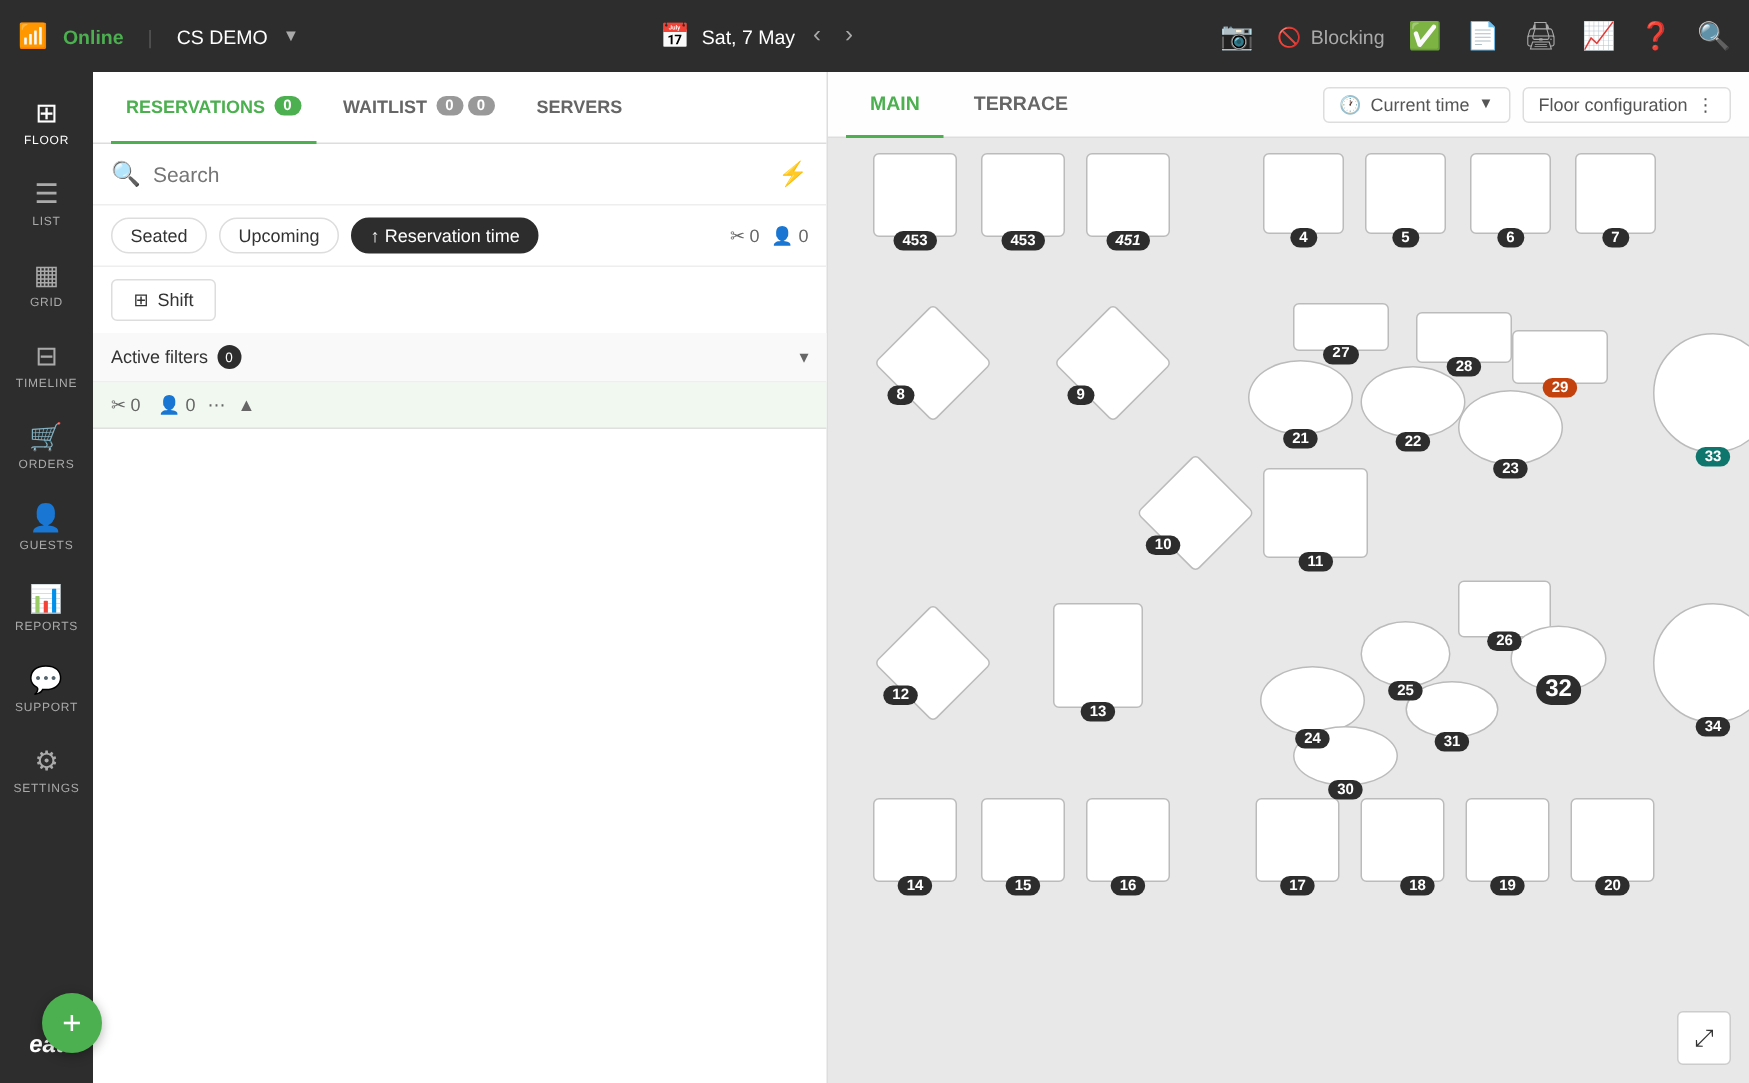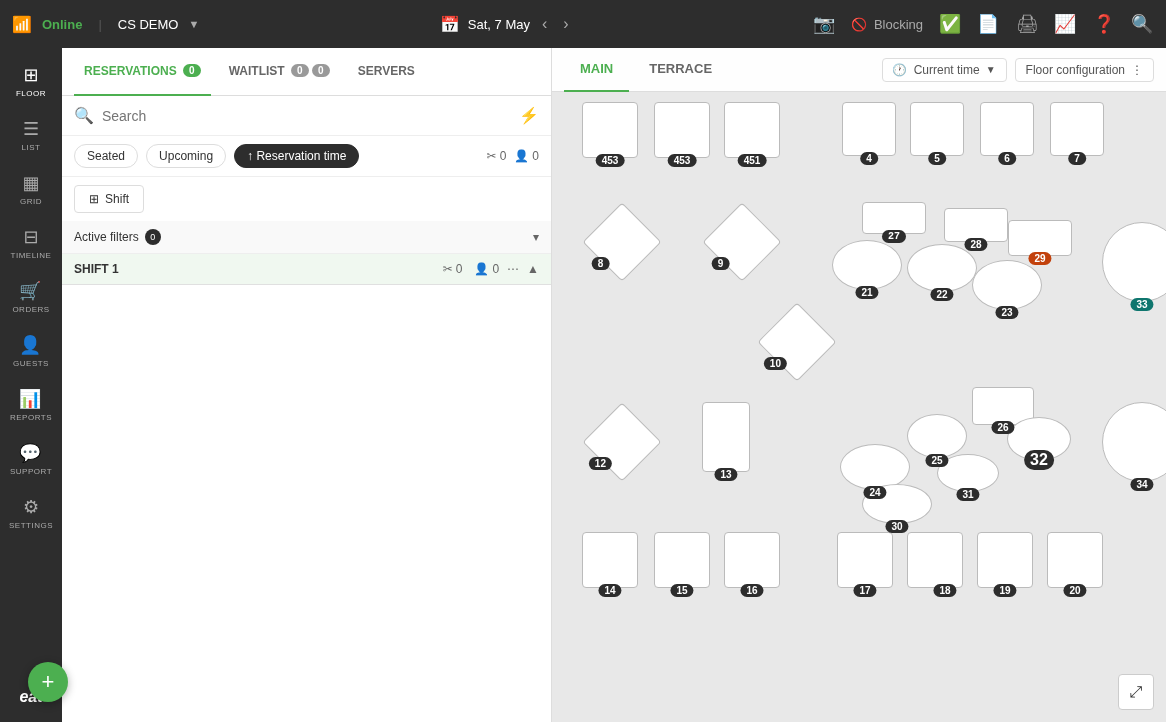--- a/index.html
+++ b/index.html
@@ -424,21 +424,20 @@
         </button>
       </div>
 
       <div class="active-filters-bar">
         <span>Active filters</span>
         <span class="badge">0</span>
         <span class="filters-expand">▾</span>
       </div>
 
       <div class="shift-row">
-        <span class="shift-name">SHIFT 1</span>
         <div class="shift-stats">
           <div class="shift-stat">
             <span>✂</span>
             <span>0</span>
           </div>
           <div class="shift-stat">
             <span>👤</span>
             <span>0</span>
           </div>
         </div>
@@ -476,21 +475,21 @@
             <div style="position: relative; background: rgb(255, 255, 255); border: 1.5px solid rgb(187, 187, 187); width: 56px; height: 56px; border-radius: 4px;">
               <div style="position: absolute; bottom: -10px; left: 50%; background: rgb(45, 45, 45); color: rgb(255, 255, 255); border-radius: 10px; font-size: 10px; padding: 1px 6px; white-space: nowrap; font-weight: 600; z-index: 5; pointer-events: none; transform: translateX(-50%);">453</div>
             </div>
           </div>
           <div style="position: absolute; left: 102px; top: 10px; width: 56px; height: 56px; display: flex; align-items: center; justify-content: center; cursor: pointer;">
             <div style="position: relative; background: rgb(255, 255, 255); border: 1.5px solid rgb(187, 187, 187); width: 56px; height: 56px; border-radius: 4px;">
               <div style="position: absolute; bottom: -10px; left: 50%; background: rgb(45, 45, 45); color: rgb(255, 255, 255); border-radius: 10px; font-size: 10px; padding: 1px 6px; white-space: nowrap; font-weight: 600; z-index: 5; pointer-events: none; transform: translateX(-50%);">453</div>
             </div>
           </div>
           <div style="position: absolute; left: 172px; top: 10px; width: 56px; height: 56px; display: flex; align-items: center; justify-content: center; cursor: pointer;">
-            <div style="position: relative; background: rgb(255, 255, 255); border: 1.5px solid rgb(187, 187, 187); width: 56px; height: 56px; border-radius: 4px;">
+            <div style="position: relative; background: rgb(255, 255, 255); border: 1.5px solid rgb(187, 187, 187); width: 56px; height: 56px; border-radius: 4px; font-style: italic;">
               <div style="position: absolute; bottom: -10px; left: 50%; background: rgb(45, 45, 45); color: rgb(255, 255, 255); border-radius: 10px; font-size: 10px; padding: 1px 6px; white-space: nowrap; font-weight: 600; z-index: 5; pointer-events: none; transform: translateX(-50%);">451</div>
             </div>
           </div>
           <div style="position: absolute; left: 290px; top: 10px; width: 54px; height: 54px; display: flex; align-items: center; justify-content: center; cursor: pointer;">
             <div style="position: relative; background: rgb(255, 255, 255); border: 1.5px solid rgb(187, 187, 187); width: 54px; height: 54px; border-radius: 4px;">
               <div style="position: absolute; bottom: -10px; left: 50%; background: rgb(45, 45, 45); color: rgb(255, 255, 255); border-radius: 10px; font-size: 10px; padding: 1px 6px; white-space: nowrap; font-weight: 600; z-index: 5; pointer-events: none; transform: translateX(-50%);">4</div>
             </div>
           </div>
           <div style="position: absolute; left: 358px; top: 10px; width: 54px; height: 54px; display: flex; align-items: center; justify-content: center; cursor: pointer;">
             <div style="position: relative; background: rgb(255, 255, 255); border: 1.5px solid rgb(187, 187, 187); width: 54px; height: 54px; border-radius: 4px;">
@@ -550,26 +549,31 @@
           <div style="position: absolute; left: 550px; top: 130px; width: 80px; height: 80px; display: flex; align-items: center; justify-content: center; cursor: pointer;">
             <div style="position: relative; background: rgb(255, 255, 255); border: 1.5px solid rgb(187, 187, 187); width: 80px; height: 80px; border-radius: 50%;">
               <div style="position: absolute; bottom: -10px; left: 50%; background: #0f766e; color: rgb(255, 255, 255); border-radius: 10px; font-size: 10px; padding: 1px 6px; white-space: nowrap; font-weight: 600; z-index: 5; pointer-events: none; transform: translateX(-50%);">33</div>
             </div>
           </div>
           <div style="position: absolute; left: 205px; top: 210px; width: 80px; height: 80px; display: flex; align-items: center; justify-content: center; cursor: pointer;">
             <div style="position: relative; background: rgb(255, 255, 255); border: 1.5px solid rgb(187, 187, 187); width: 56px; height: 56px; transform: rotate(45deg); border-radius: 4px;">
               <div style="position: absolute; bottom: -10px; left: 50%; background: rgb(45, 45, 45); color: rgb(255, 255, 255); border-radius: 10px; font-size: 10px; padding: 1px 6px; white-space: nowrap; font-weight: 600; z-index: 5; pointer-events: none; transform: translateX(-50%) rotate(-45deg);">10</div>
             </div>
           </div>
+          <div style="position: absolute; left: 290px; top: 220px; width: 70px; height: 60px; display: flex; align-items: center; justify-content: center; cursor: pointer;">
+            <div style="position: relative; background: rgb(255, 255, 255); border: 1.5px solid rgb(187, 187, 187); width: 70px; height: 60px; border-radius: 4px;">
+              <div style="position: absolute; bottom: -10px; left: 50%; background: rgb(45, 45, 45); color: rgb(255, 255, 255); border-radius: 10px; font-size: 10px; padding: 1px 6px; white-space: nowrap; font-weight: 600; z-index: 5; pointer-events: none; transform: translateX(-50%);">11</div>
+            </div>
+          </div>
           <div style="position: absolute; left: 30px; top: 310px; width: 80px; height: 80px; display: flex; align-items: center; justify-content: center; cursor: pointer;">
             <div style="position: relative; background: rgb(255, 255, 255); border: 1.5px solid rgb(187, 187, 187); width: 56px; height: 56px; transform: rotate(45deg); border-radius: 4px;">
               <div style="position: absolute; bottom: -10px; left: 50%; background: rgb(45, 45, 45); color: rgb(255, 255, 255); border-radius: 10px; font-size: 10px; padding: 1px 6px; white-space: nowrap; font-weight: 600; z-index: 5; pointer-events: none; transform: translateX(-50%) rotate(-45deg);">12</div>
             </div>
           </div>
-          <div style="position: absolute; left: 150px; top: 310px; width: 48px; height: 70px; display: flex; align-items: center; justify-content: center; cursor: pointer; text-align: center;">
+          <div style="position: absolute; left: 150px; top: 310px; width: 60px; height: 70px; display: flex; align-items: center; justify-content: center; cursor: pointer; text-align: center;">
             <div style="position: relative; background: rgb(255, 255, 255); border: 1.5px solid rgb(187, 187, 187); width: 60px; height: 70px; border-radius: 4px;">
               <div style="position: absolute; bottom: -10px; left: 50%; background: rgb(45, 45, 45); color: rgb(255, 255, 255); border-radius: 10px; font-size: 10px; padding: 1px 6px; white-space: nowrap; font-weight: 600; z-index: 5; pointer-events: none; transform: translateX(-50%);">13</div>
             </div>
           </div>
           <div style="position: absolute; left: 355px; top: 322px; width: 60px; height: 44px; display: flex; align-items: center; justify-content: center; cursor: pointer;">
             <div style="position: relative; background: rgb(255, 255, 255); border: 1.5px solid rgb(187, 187, 187); width: 60px; height: 44px; border-radius: 50%;">
               <div style="position: absolute; bottom: -10px; left: 50%; background: rgb(45, 45, 45); color: rgb(255, 255, 255); border-radius: 10px; font-size: 10px; padding: 1px 6px; white-space: nowrap; font-weight: 600; z-index: 5; pointer-events: none; transform: translateX(-50%);">25</div>
             </div>
           </div>
           <div style="position: absolute; left: 420px; top: 295px; width: 62px; height: 38px; display: flex; align-items: center; justify-content: center; cursor: pointer;">

